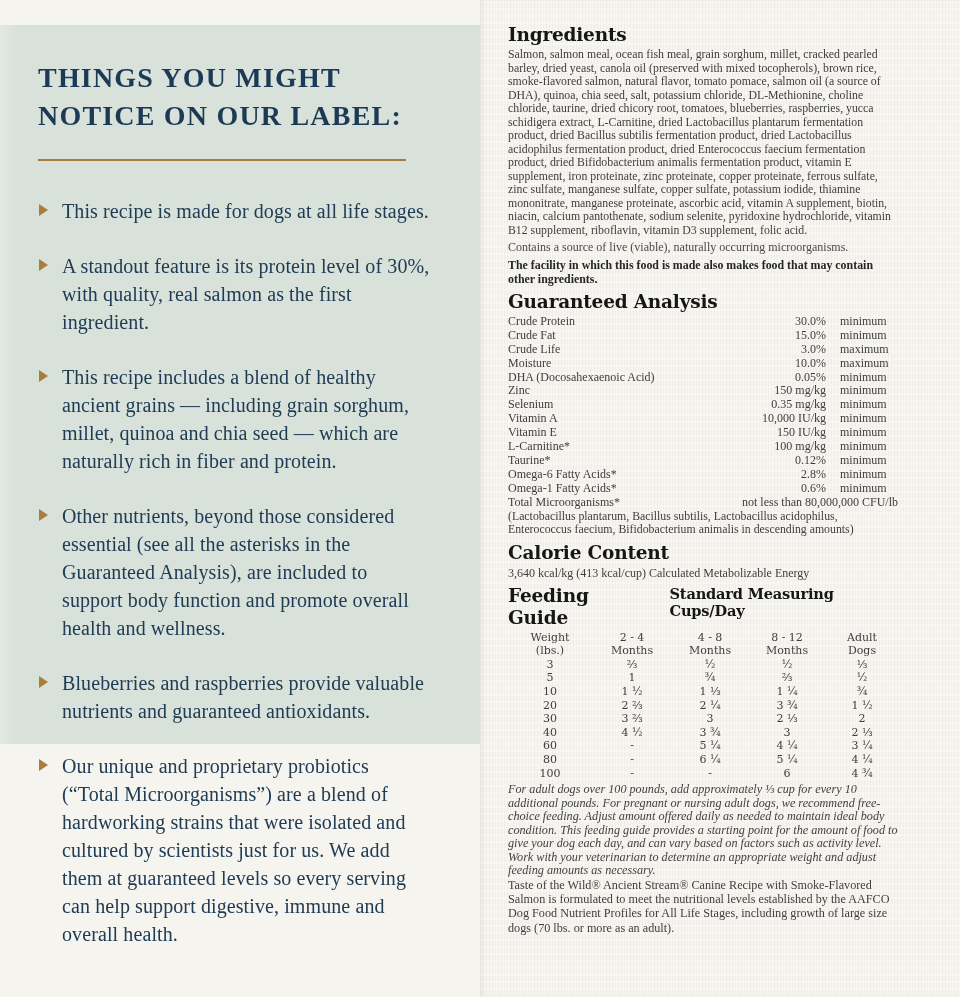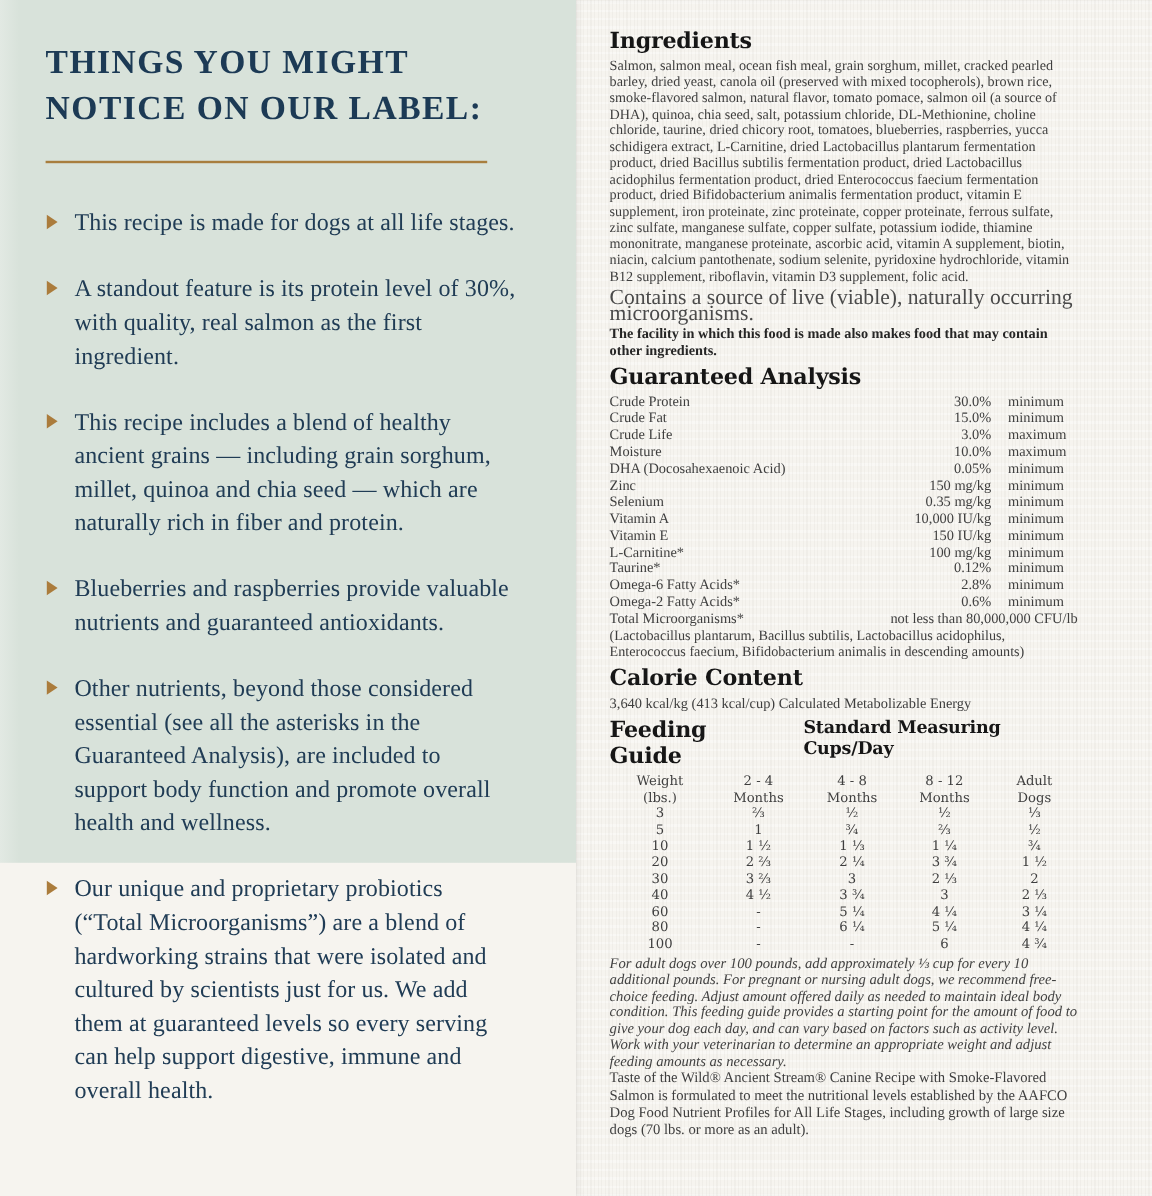--- a/index.html
+++ b/index.html
@@ -9,20 +9,21 @@
     background:#f6f4ef;
   }
   .page{display:flex;width:960px;height:997px;}
 
   
   .left{
     width:480px;height:719px;box-sizing:border-box;
     padding:34px 50px 16px 38px;
     background:linear-gradient(90deg,#e2e9e3 0px,#d8e2da 16px,#d8e2da 100%);
     color:#1e3a52;
+    margin-top:25px;
   }
   .title-line{
     font-size:28px;font-weight:bold;line-height:38px;
     letter-spacing:1.2px;color:#1c3a55;
   }
   .divider{height:2px;width:368px;background:#a87e3e;margin-top:24px;}
   .bullets{list-style:none;margin:36px 0 0;padding:0;}
   .bullets li{
     position:relative;padding-left:24px;margin-bottom:27px;
     font-size:20px;line-height:28px;letter-spacing:0.1px;color:#203c55;
@@ -44,21 +45,21 @@
       #f6f4ef;
     box-shadow:inset 3px 0 4px rgba(0,0,0,0.05);
   }
   .right h2{
     font-family:"DejaVu Serif","Liberation Serif",serif;
     font-size:18.5px;line-height:22px;font-weight:bold;color:#161616;
     margin:5px 0 2px;letter-spacing:-0.2px;
   }
   .right h2.first{margin-top:0;}
   .smalltext{font-size:11.8px;line-height:13.5px;margin:0;color:#3e3e3e;}
-  .contains{font-size:18px;line-height:13.5px;margin:4px 0 0;color:#4a4a4a;}
+  .contains{font-size:12px;line-height:13.5px;margin:4px 0 0;color:#4a4a4a;}
   .facility{font-size:11.9px;line-height:14.2px;margin:3px 0 0;font-weight:bold;color:#262626;}
 
   .ga-row{display:flex;font-size:12px;line-height:13.9px;}
   .ga-n{flex:1;white-space:nowrap;}
   .ga-v{width:94px;text-align:right;white-space:nowrap;}
   .ga-q{width:58px;margin-left:14px;white-space:nowrap;}
   .total-v{flex:1;text-align:right;white-space:nowrap;}
   .fnote{font-size:11.8px;line-height:13.5px;margin:0;}
 
   .cal-line{font-size:12px;line-height:14px;margin:0;}
@@ -95,25 +96,25 @@
       <li>
         <span class="arrow"></span>
         <span>A standout feature is its protein level of 30%, with quality, real salmon as the first ingredient.</span>
       </li>
       <li>
         <span class="arrow"></span>
         <span>This recipe includes a blend of healthy ancient grains — including grain sorghum, millet, quinoa and chia seed — which are naturally rich in fiber and protein.</span>
       </li>
       <li>
         <span class="arrow"></span>
+        <span>Other nutrients, beyond those considered essential (see all the asterisks in the Guaranteed Analysis), are included to support body function and promote overall health and wellness.</span>
+      </li>
+      <li>
+        <span class="arrow"></span>
         <span>Blueberries and raspberries provide valuable nutrients and guaranteed antioxidants.</span>
-      </li>
-      <li>
-        <span class="arrow"></span>
-        <span>Other nutrients, beyond those considered essential (see all the asterisks in the Guaranteed Analysis), are included to support body function and promote overall health and wellness.</span>
       </li>
       <li>
         <span class="arrow"></span>
         <span>Our unique and proprietary probiotics (“Total Microorganisms”) are a blend of hardworking strains that were isolated and cultured by scientists just for us. We add them at guaranteed levels so every serving can help support digestive, immune and overall health.</span>
       </li>
     </ul>
   </aside>
 
   <main class="right">
 
@@ -178,21 +179,21 @@
         <span class="ga-n">Taurine*</span>
         <span class="ga-v">0.12%</span>
         <span class="ga-q">minimum</span>
       </div>
       <div class="ga-row">
         <span class="ga-n">Omega-6 Fatty Acids*</span>
         <span class="ga-v">2.8%</span>
         <span class="ga-q">minimum</span>
       </div>
       <div class="ga-row">
-        <span class="ga-n">Omega-2 Fatty Acids*</span>
+        <span class="ga-n">Omega-1 Fatty Acids*</span>
         <span class="ga-v">0.6%</span>
         <span class="ga-q">minimum</span>
       </div>
       <div class="ga-row">
         <span>Total Microorganisms*</span>
         <span class="total-v">not less than 80,000,000 CFU/lb</span>
       </div>
     </div>
     <p class="fnote">(Lactobacillus plantarum, Bacillus subtilis, Lactobacillus acidophilus, Enterococcus faecium, Bifidobacterium animalis in descending amounts)</p>
 

